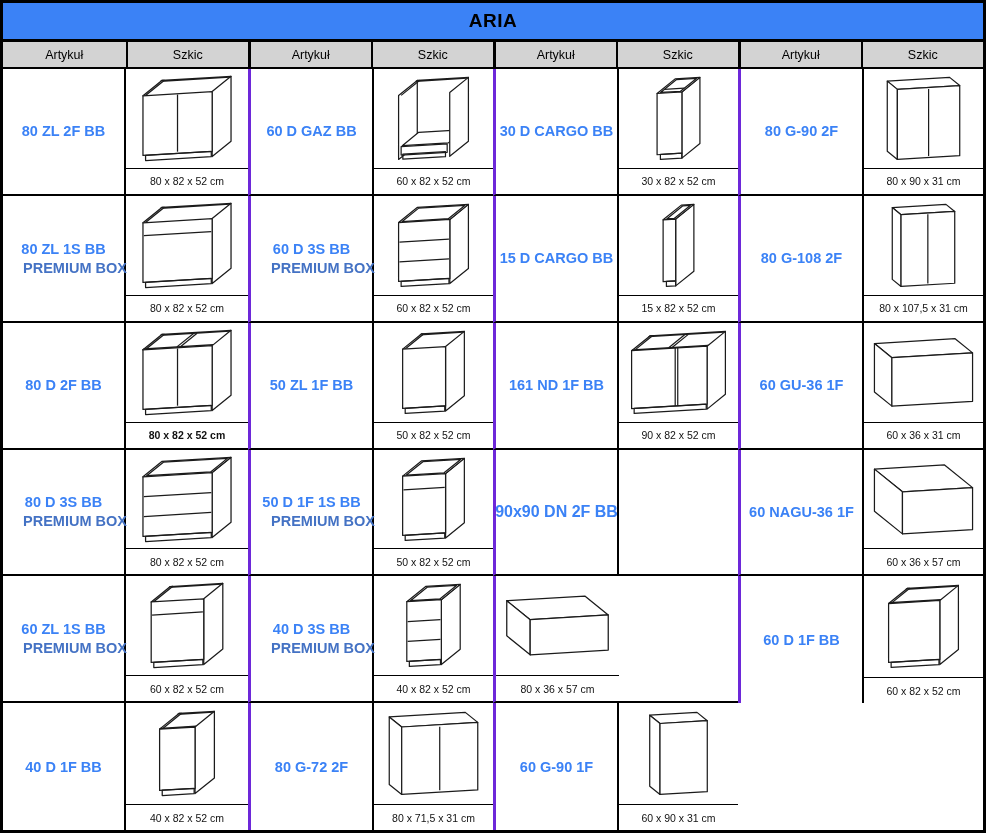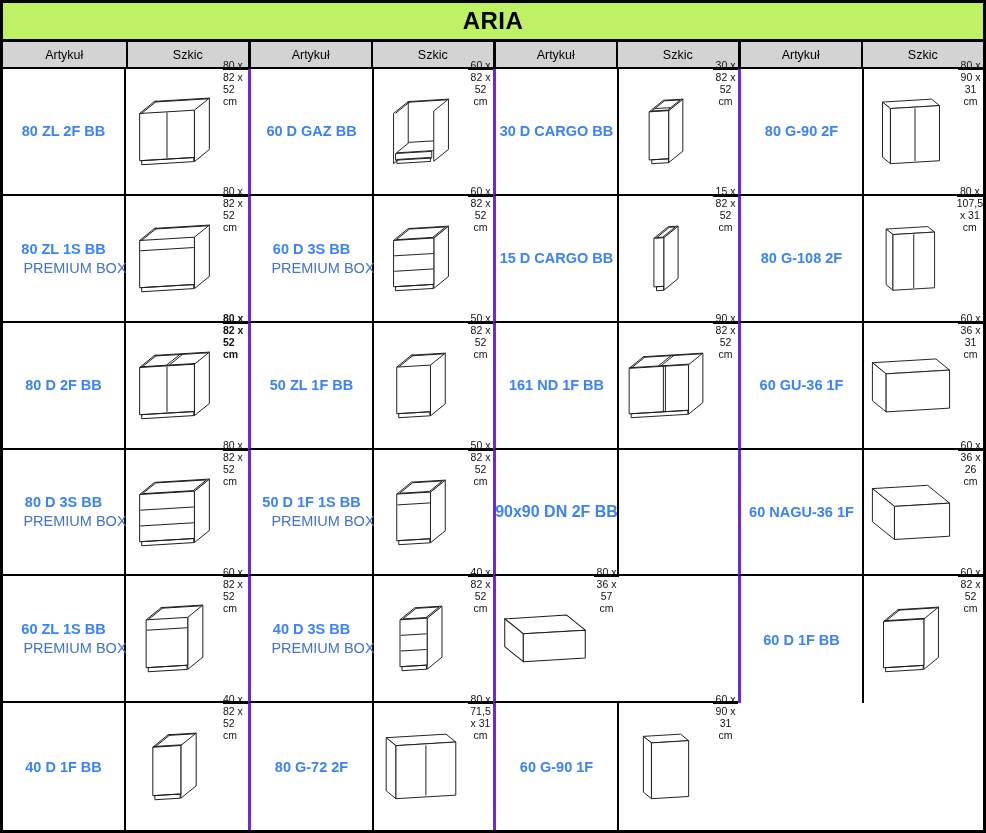--- a/index.html
+++ b/index.html
@@ -1,30 +1,30 @@
 <!DOCTYPE html>
 <html><head>
 <meta charset="utf-8">
 <style>
   html,body{margin:0;padding:0;background:#fff;font-family:"Liberation Sans",sans-serif;}
   .sheet{width:986px;height:833px;border:3px solid #000;box-sizing:border-box;display:flex;flex-direction:column;background:#fff;}
-  .title{height:36px;flex:0 0 36px;background:#bef264;border-bottom:3px solid #000;display:flex;align-items:center;justify-content:center;font-weight:bold;font-size:24px;letter-spacing:.5px;color:#000;}
+  .title{height:36px;flex:0 0 36px;background:#3b82f6;border-bottom:3px solid #000;display:flex;align-items:center;justify-content:center;font-weight:bold;font-size:19px;letter-spacing:.5px;color:#000;}
   .headers{display:grid;grid-template-columns:repeat(8,1fr);height:25px;flex:0 0 25px;border-bottom:2px solid #000;}
   .hcell{background:#d3d3d3;display:flex;align-items:center;justify-content:center;font-size:12.5px;color:#000;border-left:2px solid #000;}
   .hcell:first-child{border-left:none;}
   .hcell:nth-child(2n+1):not(:first-child){border-left:3px solid #000;}
   .grid{flex:1;display:grid;grid-template-columns:repeat(4,1fr);grid-auto-rows:1fr;min-height:0;}
   .pair{display:grid;grid-template-columns:123px 1fr;border-bottom:2px solid #000;min-height:0;}
   .pair:not(:nth-child(4n+1)){border-left:3px solid #6d28d9;text-align:center;}
   .grid .pair:nth-last-child(-n+4){border-bottom:none;}
   .art{border-right:2px solid #000;display:flex;flex-direction:column;align-items:center;justify-content:center;gap:3px;padding:2px;min-width:0;}
   .nm{font-weight:bold;font-size:14.5px;white-space:nowrap;color:#3b82f6;}
   .nm.small{font-size:16px;}
-  .pb{font-weight:normal;font-size:14.5px;color:#4472c4;display:none;white-space:nowrap;margin-left:23px;}
-  .szk{display:flex;min-height:0;}
+  .pb{font-weight:bold;font-size:14.5px;color:#4472c4;display:none;white-space:nowrap;margin-left:23px;}
+  .szk{display:flex;flex-direction:column;min-height:0;}
   .sk{flex:1;min-height:0;padding:1px;display:flex;align-items:center;justify-content:center;}
   .sk svg{width:100%;height:100%;display:block;}
   .dims{height:25px;flex:0 0 25px;border-top:1px solid #000;display:flex;align-items:center;justify-content:center;font-size:10.5px;color:#111;}
   .dims.b{font-weight:bold;}
 </style>
 </head>
 <body>
 
 <div class="sheet">
   <div class="title">ARIA</div>
@@ -333,21 +333,21 @@
 
     </div>
     <div class="szk">
       <div class="sk">
         <svg xmlns="http://www.w3.org/2000/svg" viewBox="0 0 124 99" preserveAspectRatio="xMidYMid meet">
               <path d="M39.7 41.4L114.0 37.0L84.3 13.0L10.0 17.4Z" fill="#fff" stroke="#1b1b1b" stroke-width="1.3" stroke-linejoin="round"></path>
               <path d="M39.7 86.0L39.7 41.4L10.0 17.4L10.0 62.0Z" fill="#fff" stroke="#1b1b1b" stroke-width="1.3" stroke-linejoin="round"></path>
               <path d="M39.7 86.0L114.0 81.6L114.0 37.0L39.7 41.4Z" fill="#fff" stroke="#1b1b1b" stroke-width="1.3" stroke-linejoin="round"></path>
             </svg>
       </div>
-      <div class="dims">60 x 36 x 26 cm</div>
+      <div class="dims">60 x 36 x 57 cm</div>
     </div>
   </div>
 
   <div class="pair">
     <div class="art">
       <div class="nm">60 ZL 1S BB</div>
       <div class="pb" style="display: block; color: rgb(68, 114, 196);">PREMIUM BOX</div>
     </div>
     <div class="szk">
       <div class="sk">

